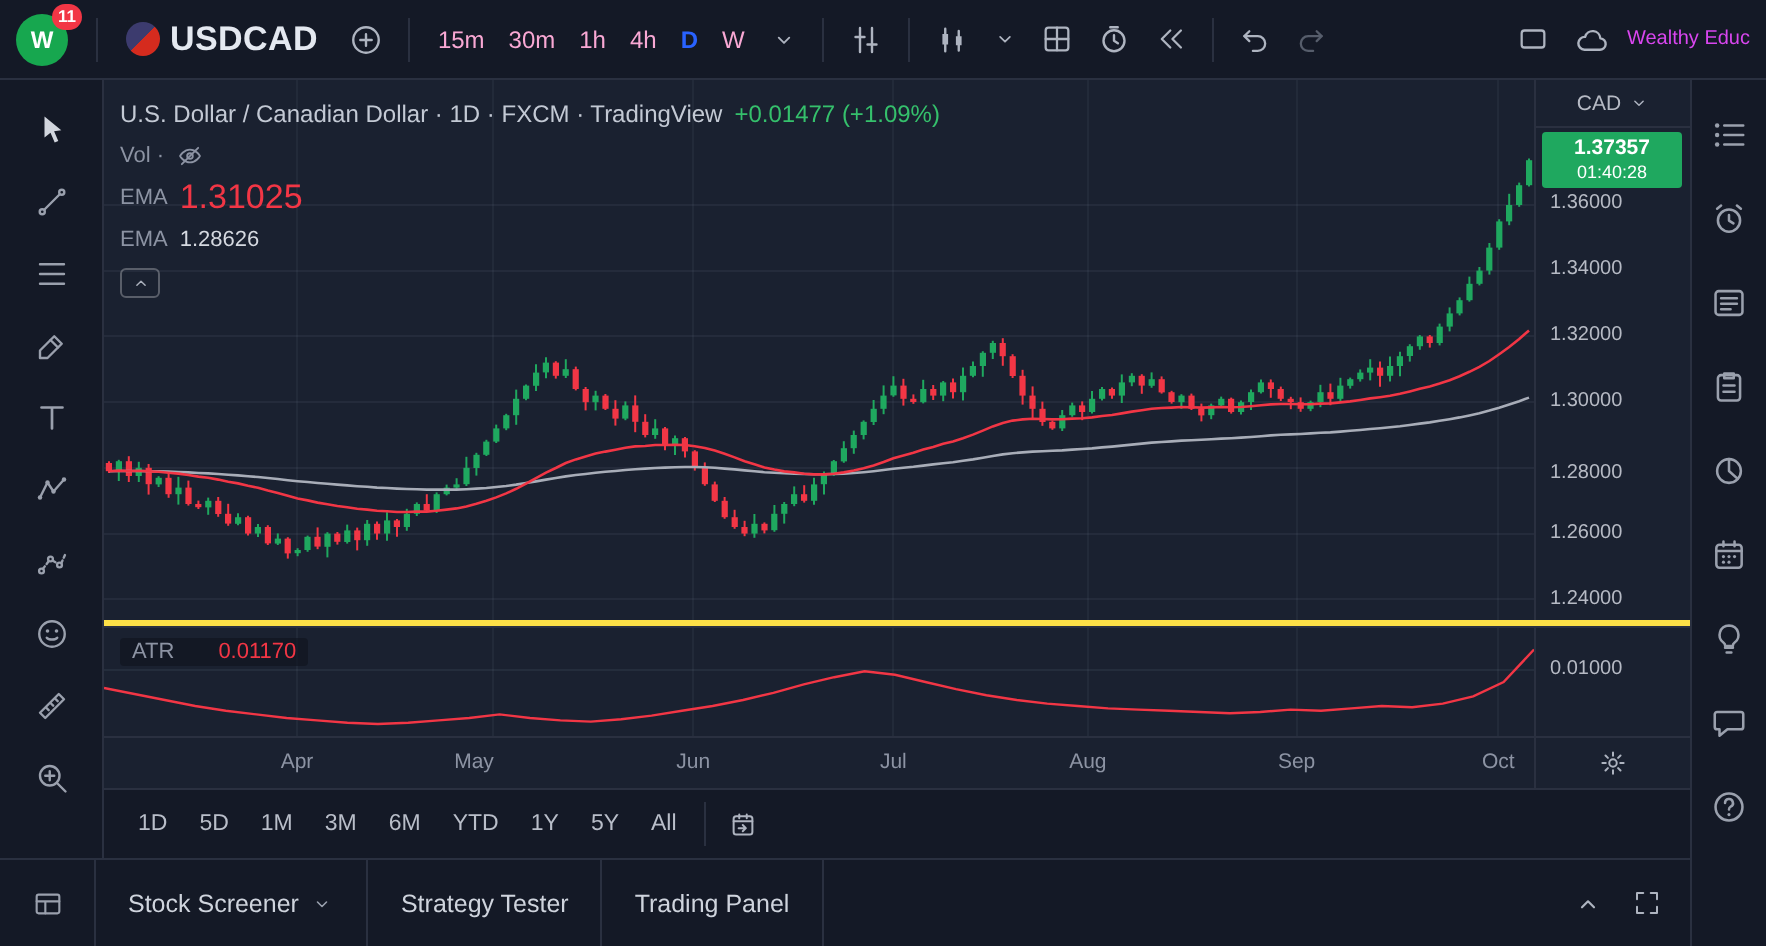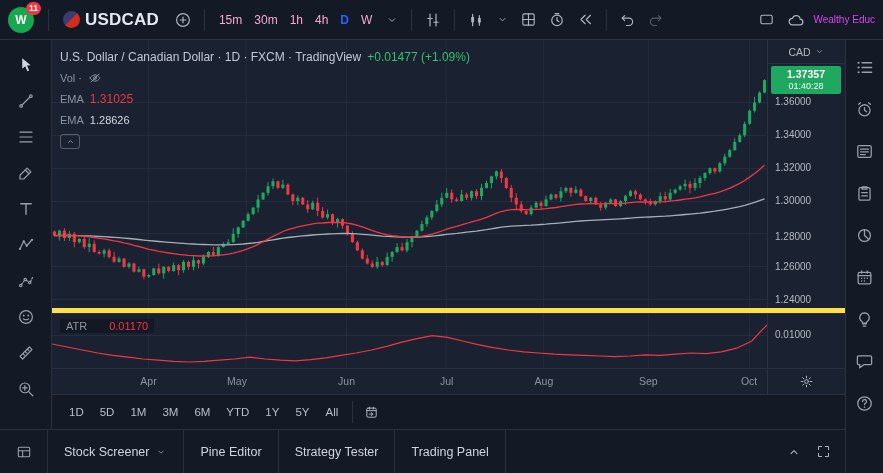--- a/index.html
+++ b/index.html
@@ -29,35 +29,35 @@
   
   .body{flex:1;display:flex;min-height:0}
   .left-chart{flex:1;display:flex;flex-direction:column;min-width:0}
   .chart-row{flex:1;display:flex;min-height:0}
 
   .left-toolbar{flex:0 0 52px;border-right:1px solid var(--border);display:flex;flex-direction:column;align-items:center;padding-top:10px;gap:7px;background:var(--panel)}
   .tool-btn{width:34px;height:29px;display:flex;align-items:center;justify-content:center;color:#9aa0ad;border-radius:4px}
   .tool-btn:first-child{color:#d2d6de}
 
   .chart-column{flex:1;display:flex;flex-direction:column;min-width:0;background:var(--chart)}
-  .price-pane{flex:1;display:flex;min-height:0;position:relative;border-bottom:5px solid #fde047}
+  .price-pane{flex:1;display:flex;min-height:0;position:relative;border-bottom:3px solid #fde047}
   .plot{flex:1;position:relative;overflow:hidden}
   .axis-col{flex:0 0 78px;border-left:1px solid var(--border);position:relative;font-size:10px;color:var(--axis-text)}
   .axis-label{position:absolute;left:7px;line-height:12px}
   .cad-header{position:absolute;top:0;left:0;right:0;height:24px;display:flex;align-items:center;justify-content:center;gap:3px;border-bottom:1px solid var(--border);font-size:10.5px;color:#b6bac4;width:100%}
   .price-badge{position:absolute;left:3px;width:70px;background:var(--up);color:#fff;border-radius:2px;text-align:center;padding:2px 0;line-height:1.2;z-index:3}
   .price-badge .p{font-size:10.5px;font-weight:700}
   .price-badge .c{font-size:9px}
 
   .legend{position:absolute;top:6px;left:8px;z-index:2}
   .legend-row{display:flex;align-items:center;gap:6px;height:21px}
   .legend-title{font-size:12px;color:#c3c9d4}
   .legend-change{font-size:12px;color:#35c06c}
   .legend-muted{font-size:11px;color:var(--muted)}
-  .ema-val-1{font-size:12px;color:var(--down)}
+  .ema-val-1{font-size:17px;color:var(--down)}
   .ema-val-2{font-size:11px;color:#d5d9e0}
   .collapse-btn{margin-top:4px;width:20px;height:15px;border:1px solid rgba(255,255,255,.28);border-radius:3px;display:flex;align-items:center;justify-content:center;color:#aab0bc}
 
   .atr-pane{flex:0 0 56px;display:flex;position:relative;border-top:1px solid var(--border);border-bottom:1px solid var(--border)}
   .atr-legend{position:absolute;top:5px;left:8px;z-index:2;display:flex;gap:22px;background:rgba(16,20,30,.65);padding:1px 6px;border-radius:2px;font-size:11px}
   .atr-label{color:var(--muted)}
   .atr-value{color:var(--down)}
 
   .time-axis{flex:0 0 26px;display:flex;border-bottom:1px solid var(--border)}
   .months{flex:1;position:relative}
@@ -695,23 +695,20 @@
         <div id="tab-group" style="display:flex;height:100%">
             <button class="tab">
               <span>Stock Screener</span>
               <span style="color: rgb(154, 160, 173);">
                 <svg viewBox="0 0 24 24" width="12" height="12" fill="none" stroke="currentColor" stroke-width="1.6" stroke-linecap="round" stroke-linejoin="round">
                   <path d="M7.5 10l4.5 4.5L16.5 10"></path>
                 </svg>
               </span>
             </button>
             <button class="tab">
-              <span>Pine Editor</span>
-            </button>
-            <button class="tab">
               <span>Strategy Tester</span>
             </button>
             <button class="tab">
               <span>Trading Panel</span>
             </button>
           </div>
         <div class="panel-right">
           <button class="icon-btn">
               <svg viewBox="0 0 24 24" width="16" height="16" fill="none" stroke="currentColor" stroke-width="1.6" stroke-linecap="round" stroke-linejoin="round">
                 <path d="M7.5 14.5L12 10l4.5 4.5"></path>

